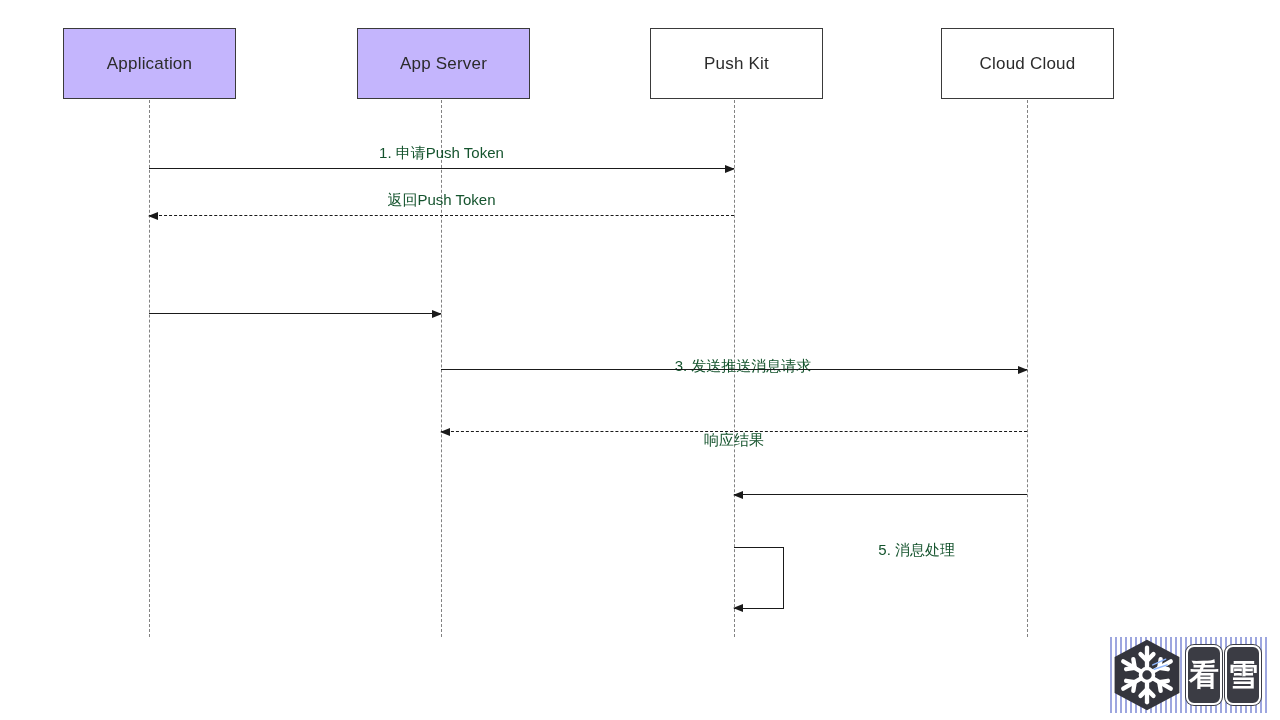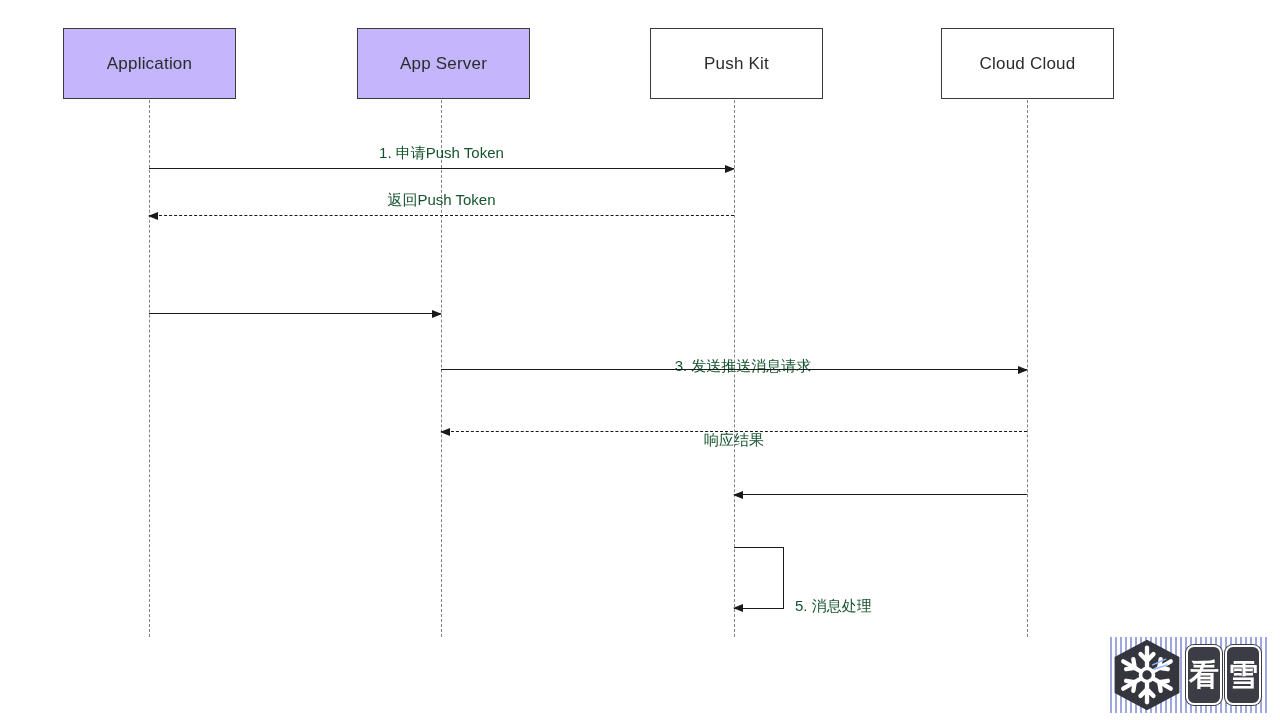--- a/index.html
+++ b/index.html
@@ -44,21 +44,21 @@
 
   
   .msg-label{position:absolute;font-size:15px;color:#14532d;line-height:20px;}
   .center{text-align:center;}
   .lbl1{left:149px;top:143px;width:585px;}
   .lbl2{left:149px;top:190px;width:585px;}
   .lbl3{left:164px;top:270px;width:282px;text-align:left;}
   .lbl4{left:450px;top:344px;width:586px;margin-top:12px;}
   .lbl5{left:441px;top:402px;width:586px;margin-top:28px;}
   .lbl6{left:734px;top:468px;width:293px;}
-  .lbl7{left:795px;top:596px;width:160px;text-align:left;}
+  .lbl7{left:795px;top:540px;width:160px;text-align:right;}
 
   
   .watermark{
     position:absolute;left:1110px;top:637px;width:158px;height:76px;
     display:flex;align-items:center;gap:3px;padding:0 1px;box-sizing:border-box;
     background:repeating-linear-gradient(90deg,
       rgba(38,58,185,0.45) 0px, rgba(38,58,185,0.45) 2px,
       rgba(255,255,255,0.0) 2px, rgba(255,255,255,0.0) 5px);
   }
   .wm-snow{width:72px;height:74px;flex:0 0 auto;}

